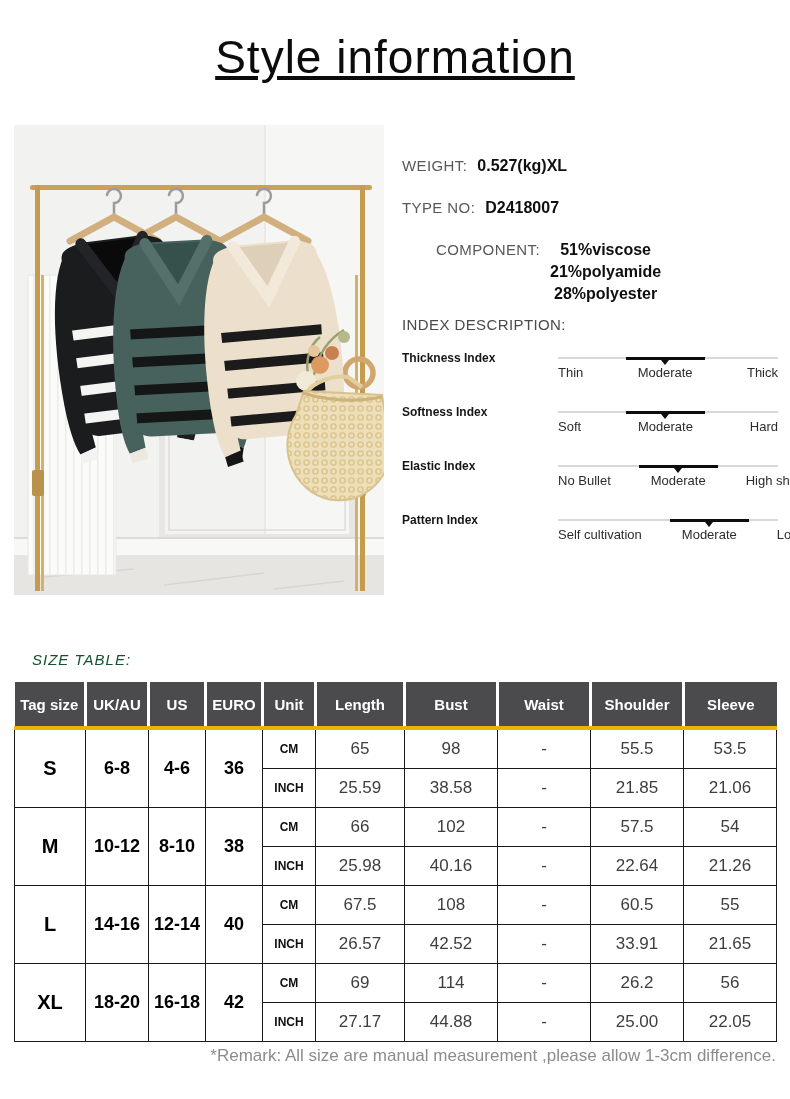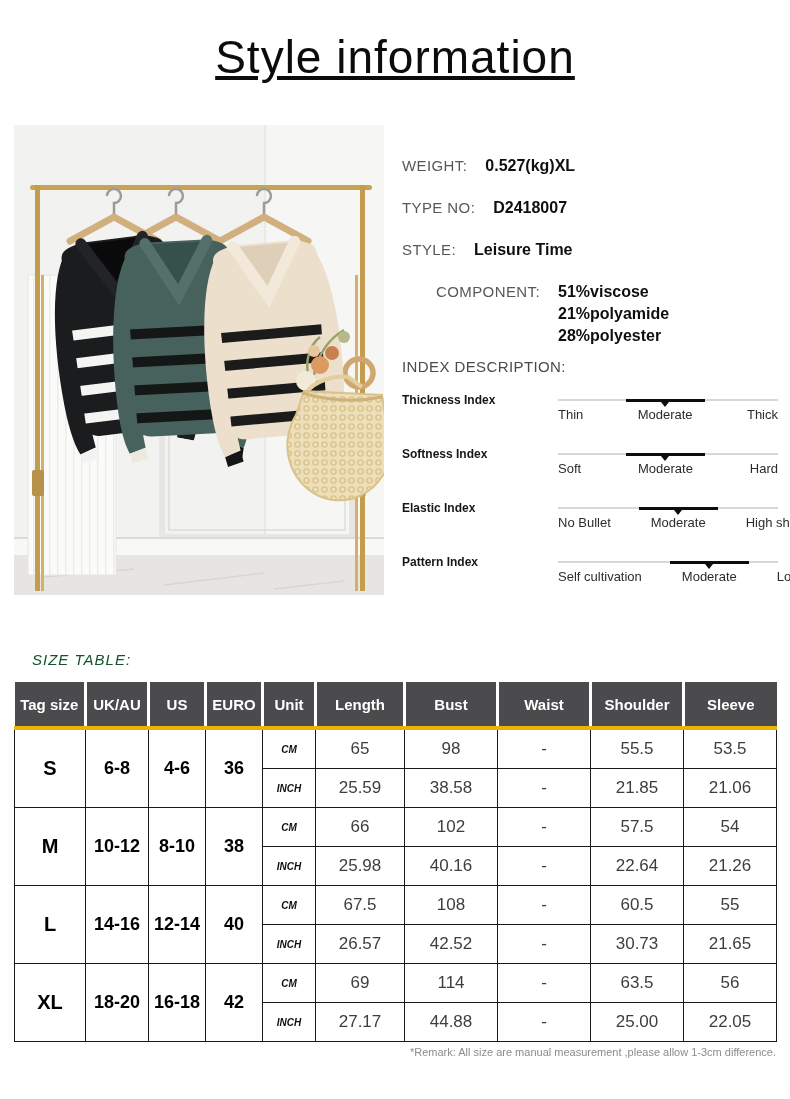--- a/index.html
+++ b/index.html
@@ -9,24 +9,24 @@
   }
   
   .title{
     position:absolute;top:30px;left:0;width:790px;text-align:center;
     font-size:46px;font-weight:400;color:#0c0c0c;letter-spacing:1px;text-decoration:underline;
   }
   
   .photo{position:absolute;left:14px;top:125px;width:370px;height:470px;}
   
   .details{position:absolute;left:402px;top:156px;width:376px;}
-  .spec-row{display:flex;align-items:flex-start;margin-bottom:23px;line-height:19px;gap:8px;}
+  .spec-row{display:flex;align-items:flex-start;margin-bottom:23px;line-height:19px;}
   .spec-label{font-size:15px;color:#57585a;letter-spacing:.4px;white-space:nowrap;}
   .spec-value{font-size:16px;font-weight:700;color:#0f0f10;margin-left:10px;}
-  .spec-value .comp-line{display:block;margin-bottom:3px;}
+  .spec-value .comp-line{display:block;margin-bottom:3px;text-align:center;}
   .index-title{font-size:15px;color:#4a4a4c;letter-spacing:.4px;margin:2px 0 16px;}
   .index-row{display:flex;justify-content:space-between;margin-bottom:18px;min-height:36px;}
   .index-name{font-size:12px;font-weight:700;color:#161616;padding-top:2px;white-space:nowrap;}
   .slider{width:220px;padding-top:8px;flex:none;}
   .track{height:2px;background:#d8d8d8;}
   .levels{display:flex;justify-content:space-between;margin-top:6px;font-size:13px;color:#2c2c2c;gap:40px;}
   .level{position:relative;white-space:nowrap;}
   .level.active::before{
     content:'';position:absolute;left:-12px;right:-12px;top:-8.5px;height:3px;background:#0d0d0d;
   }
@@ -41,24 +41,24 @@
     background:#4b4b4d;color:#fff;font-size:15px;font-weight:700;height:44px;
     border-left:3px solid #fff;border-bottom:4px solid #eab308;padding:0;
   }
   .size-table th:first-child{border-left:none;}
   .size-table td{
     border:1px solid #1a1a1a;text-align:center;vertical-align:middle;height:38px;
     font-size:17px;color:#3e3e40;padding:0;
   }
   .size-table td.tag{font-size:20px;font-weight:700;color:#000;}
   .size-table td.grp{font-size:18px;font-weight:700;color:#000;}
-  .size-table td.unit{font-size:10px;font-weight:700;color:#0f0f0f;font-style:italic;}
+  .size-table td.unit{font-size:12px;font-weight:700;color:#0f0f0f;}
   
   .remark{position:absolute;right:14px;top:1046px;width:760px;text-align:right;
-    font-size:11px;color:#8c8c8c;}
+    font-size:17px;color:#8c8c8c;}
 </style>
 </head>
 <body>
 
 <div class="page">
 
   <div class="title">Style information</div>
 
   <div class="photo">
     <svg width="370" height="470" viewBox="0 0 370 470" xmlns="http://www.w3.org/2000/svg">
@@ -196,24 +196,20 @@
     <div class="spec-row">
       <span class="spec-label">WEIGHT:</span>
       <span class="spec-value">0.527(kg)XL</span>
     </div>
 
     <div class="spec-row">
       <span class="spec-label">TYPE NO:</span>
       <span class="spec-value">D2418007</span>
     </div>
 
-    <div class="spec-row">
-      <span class="spec-label">STYLE:</span>
-      <span class="spec-value">Leisure Time</span>
-    </div>
 
     <div class="spec-row" style="margin-bottom:10px;margin-left:34px;">
       <span class="spec-label">COMPONENT:</span>
       <span class="spec-value">
         <span class="comp-line">51%viscose</span>
         <span class="comp-line">21%polyamide</span>
         <span class="comp-line">28%polyester</span>
       </span>
     </div>
 
@@ -351,34 +347,34 @@
         <td>108</td>
         <td>-</td>
         <td>60.5</td>
         <td>55</td>
       </tr>
       <tr>
         <td class="unit">INCH</td>
         <td>26.57</td>
         <td>42.52</td>
         <td>-</td>
-        <td>30.73</td>
+        <td>33.91</td>
         <td>21.65</td>
       </tr>
 
       <tr>
         <td rowspan="2" class="tag">XL</td>
         <td rowspan="2" class="grp">18-20</td>
         <td rowspan="2" class="grp">16-18</td>
         <td rowspan="2" class="grp">42</td>
         <td class="unit">CM</td>
         <td>69</td>
         <td>114</td>
         <td>-</td>
-        <td>63.5</td>
+        <td>26.2</td>
         <td>56</td>
       </tr>
       <tr>
         <td class="unit">INCH</td>
         <td>27.17</td>
         <td>44.88</td>
         <td>-</td>
         <td>25.00</td>
         <td>22.05</td>
       </tr>

